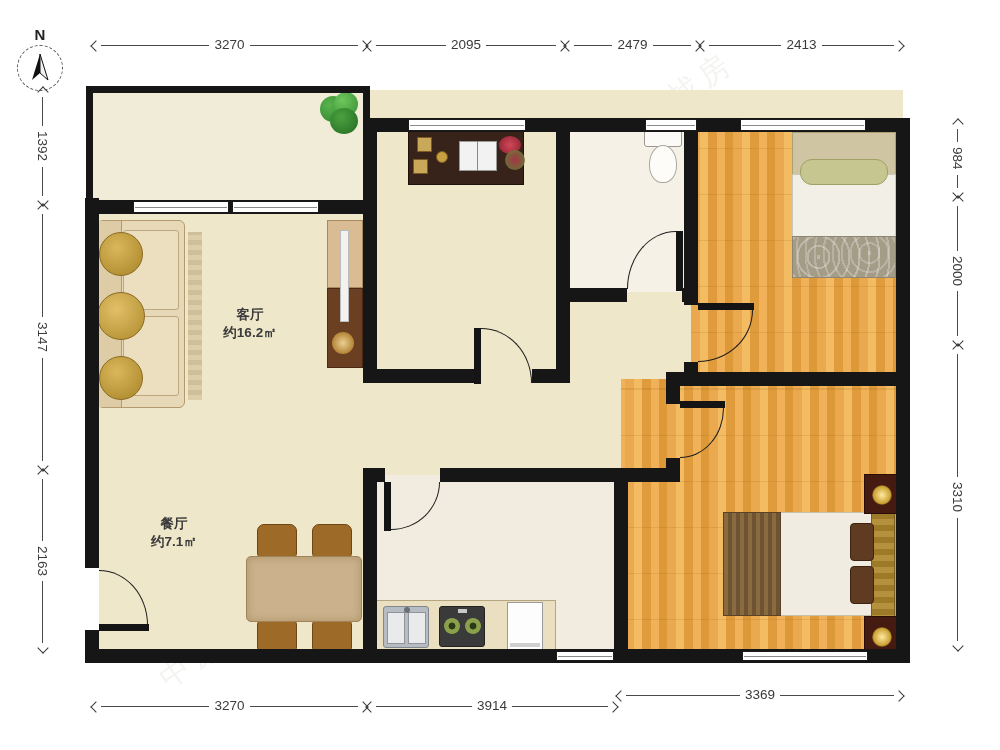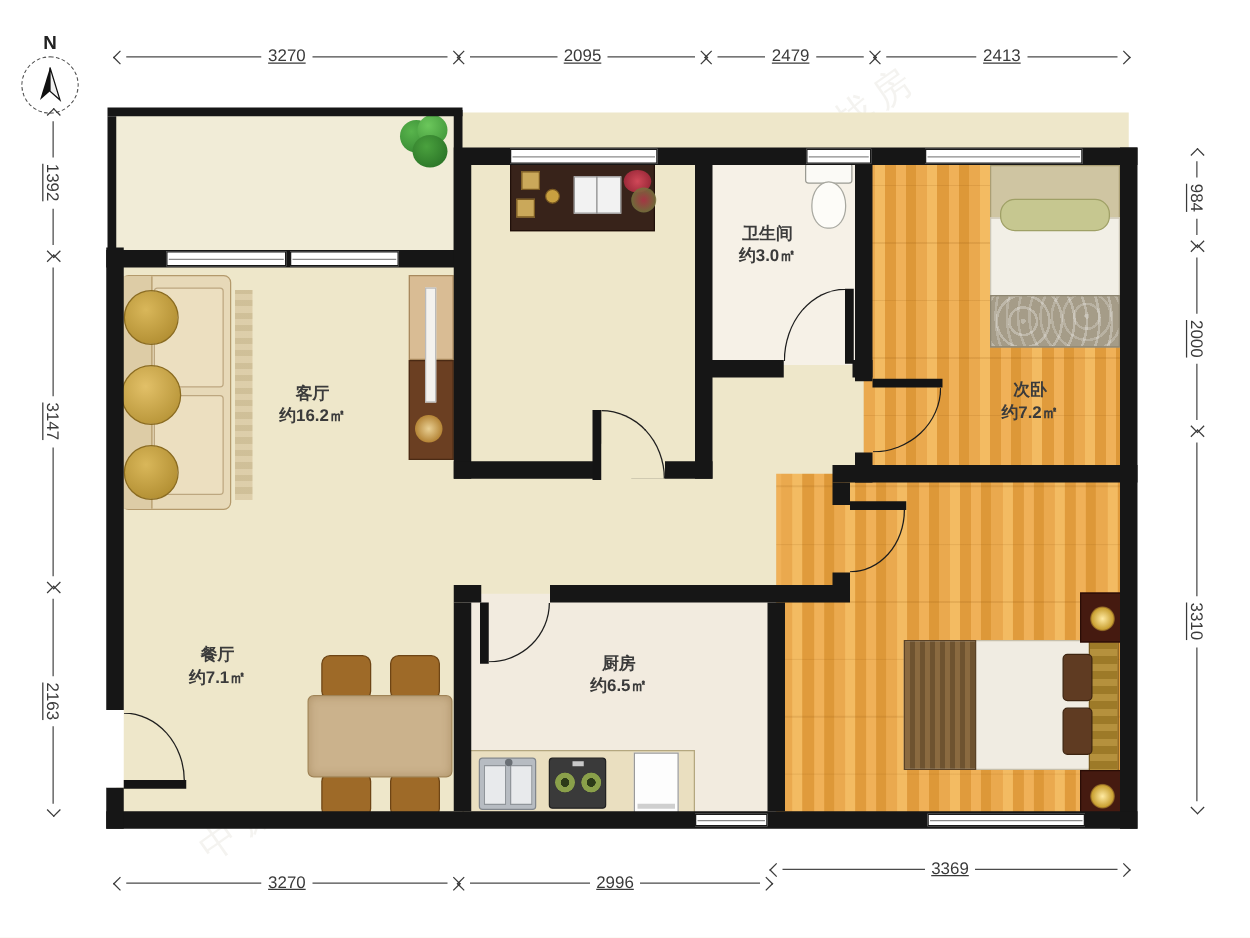--- a/index.html
+++ b/index.html
@@ -26,21 +26,21 @@
   .arc-br{border-bottom:1.6px solid #1c1c1c;border-right:1.6px solid #1c1c1c;border-bottom-right-radius:100% 100%;}
   
   .room-label{position:absolute;width:110px;margin-left:-55px;text-align:center;color:#3b3b3b;
               font-size:13.5px;font-weight:600;line-height:1.3;}
   
   .dim{position:absolute;display:flex;align-items:center;color:#3a3a3a;font-size:13.5px;}
   .dim-h{flex-direction:row;height:14px;}
   .dim-h .dim-line{flex:1 1 auto;height:0;border-top:1.2px solid #4a4a4a;}
   .dim-v{flex-direction:column;width:16px;}
   .dim-v .dim-line{flex:1 1 auto;width:0;border-left:1.2px solid #4a4a4a;}
-  .dim-label{padding:0 5px;line-height:1;white-space:nowrap;text-decoration:underline;}
+  .dim-label{padding:0 5px;line-height:1;white-space:nowrap;}
   .dim-v .dim-label{writing-mode:vertical-rl;padding:5px 0;}
   .chev{position:relative;width:9px;height:9px;flex:0 0 auto;}
   .chev::before{content:"";position:absolute;width:7px;height:7px;
      border-left:1.4px solid #3a3a3a;border-bottom:1.4px solid #3a3a3a;}
   .chev-l::before{left:0;top:1px;transform:rotate(45deg);}
   .chev-r::before{right:0;top:1px;transform:rotate(225deg);}
   .chev-u::before{top:0;left:1px;transform:rotate(135deg);}
   .chev-d::before{bottom:0;left:1px;transform:rotate(-45deg);}
   
   .compass{position:absolute;left:16px;top:26px;width:48px;text-align:center;color:#222;}
@@ -199,39 +199,27 @@
 
   <div class="arc arc-br" style="left:391px;top:482px;width:49px;height:48px;"></div>
   <div class="leaf" style="left:384px;top:482px;width:7px;height:49px;"></div>
 
   <div class="arc arc-br" style="left:698px;top:310px;width:55px;height:52px;"></div>
   <div class="leaf" style="left:698px;top:303px;width:56px;height:7px;"></div>
 
   <div class="arc arc-br" style="left:680px;top:408px;width:44px;height:50px;"></div>
   <div class="leaf" style="left:680px;top:401px;width:45px;height:7px;"></div>
 
-  <div class="room-label" style="left:614px;top:178px;">
-    <div>卫生间</div>
-      <div>约3.0㎡</div>
-  </div>
-  <div class="room-label" style="left:824px;top:303px;">
-    <div>次卧</div>
-      <div>约7.2㎡</div>
-  </div>
   <div class="room-label" style="left:250px;top:306px;">
     <div>客厅</div>
       <div>约16.2㎡</div>
   </div>
   <div class="room-label" style="left:174px;top:515px;">
     <div>餐厅</div>
       <div>约7.1㎡</div>
-  </div>
-  <div class="room-label" style="left:495px;top:522px;">
-    <div>厨房</div>
-      <div>约6.5㎡</div>
   </div>
 
   <div class="compass">
     <span class="n">N</span>
     <div class="ring">
       <svg width="34" height="34" viewBox="0 0 34 34">
         <polygon points="17,3 9,29 17,22" fill="#111"></polygon>
         <polygon points="17,3 25,29 17,22" fill="#f2f2f2" stroke="#111" stroke-width="1"></polygon>
       </svg>
     </div>
@@ -269,21 +257,21 @@
   <div class="dim dim-h" style="left:92px;top:699px;width:275px;">
     <span class="chev chev-l"></span>
       <span class="dim-line"></span>
     <span class="dim-label">3270</span>
     <span class="dim-line"></span>
       <span class="chev chev-r"></span>
   </div>
   <div class="dim dim-h" style="left:367px;top:699px;width:250px;">
     <span class="chev chev-l"></span>
       <span class="dim-line"></span>
-    <span class="dim-label">2996</span>
+    <span class="dim-label">3914</span>
     <span class="dim-line"></span>
       <span class="chev chev-r"></span>
   </div>
   <div class="dim dim-h" style="left:617px;top:688px;width:286px;text-align:right;">
     <span class="chev chev-l"></span>
       <span class="dim-line"></span>
     <span class="dim-label">3369</span>
     <span class="dim-line"></span>
       <span class="chev chev-r"></span>
   </div>

